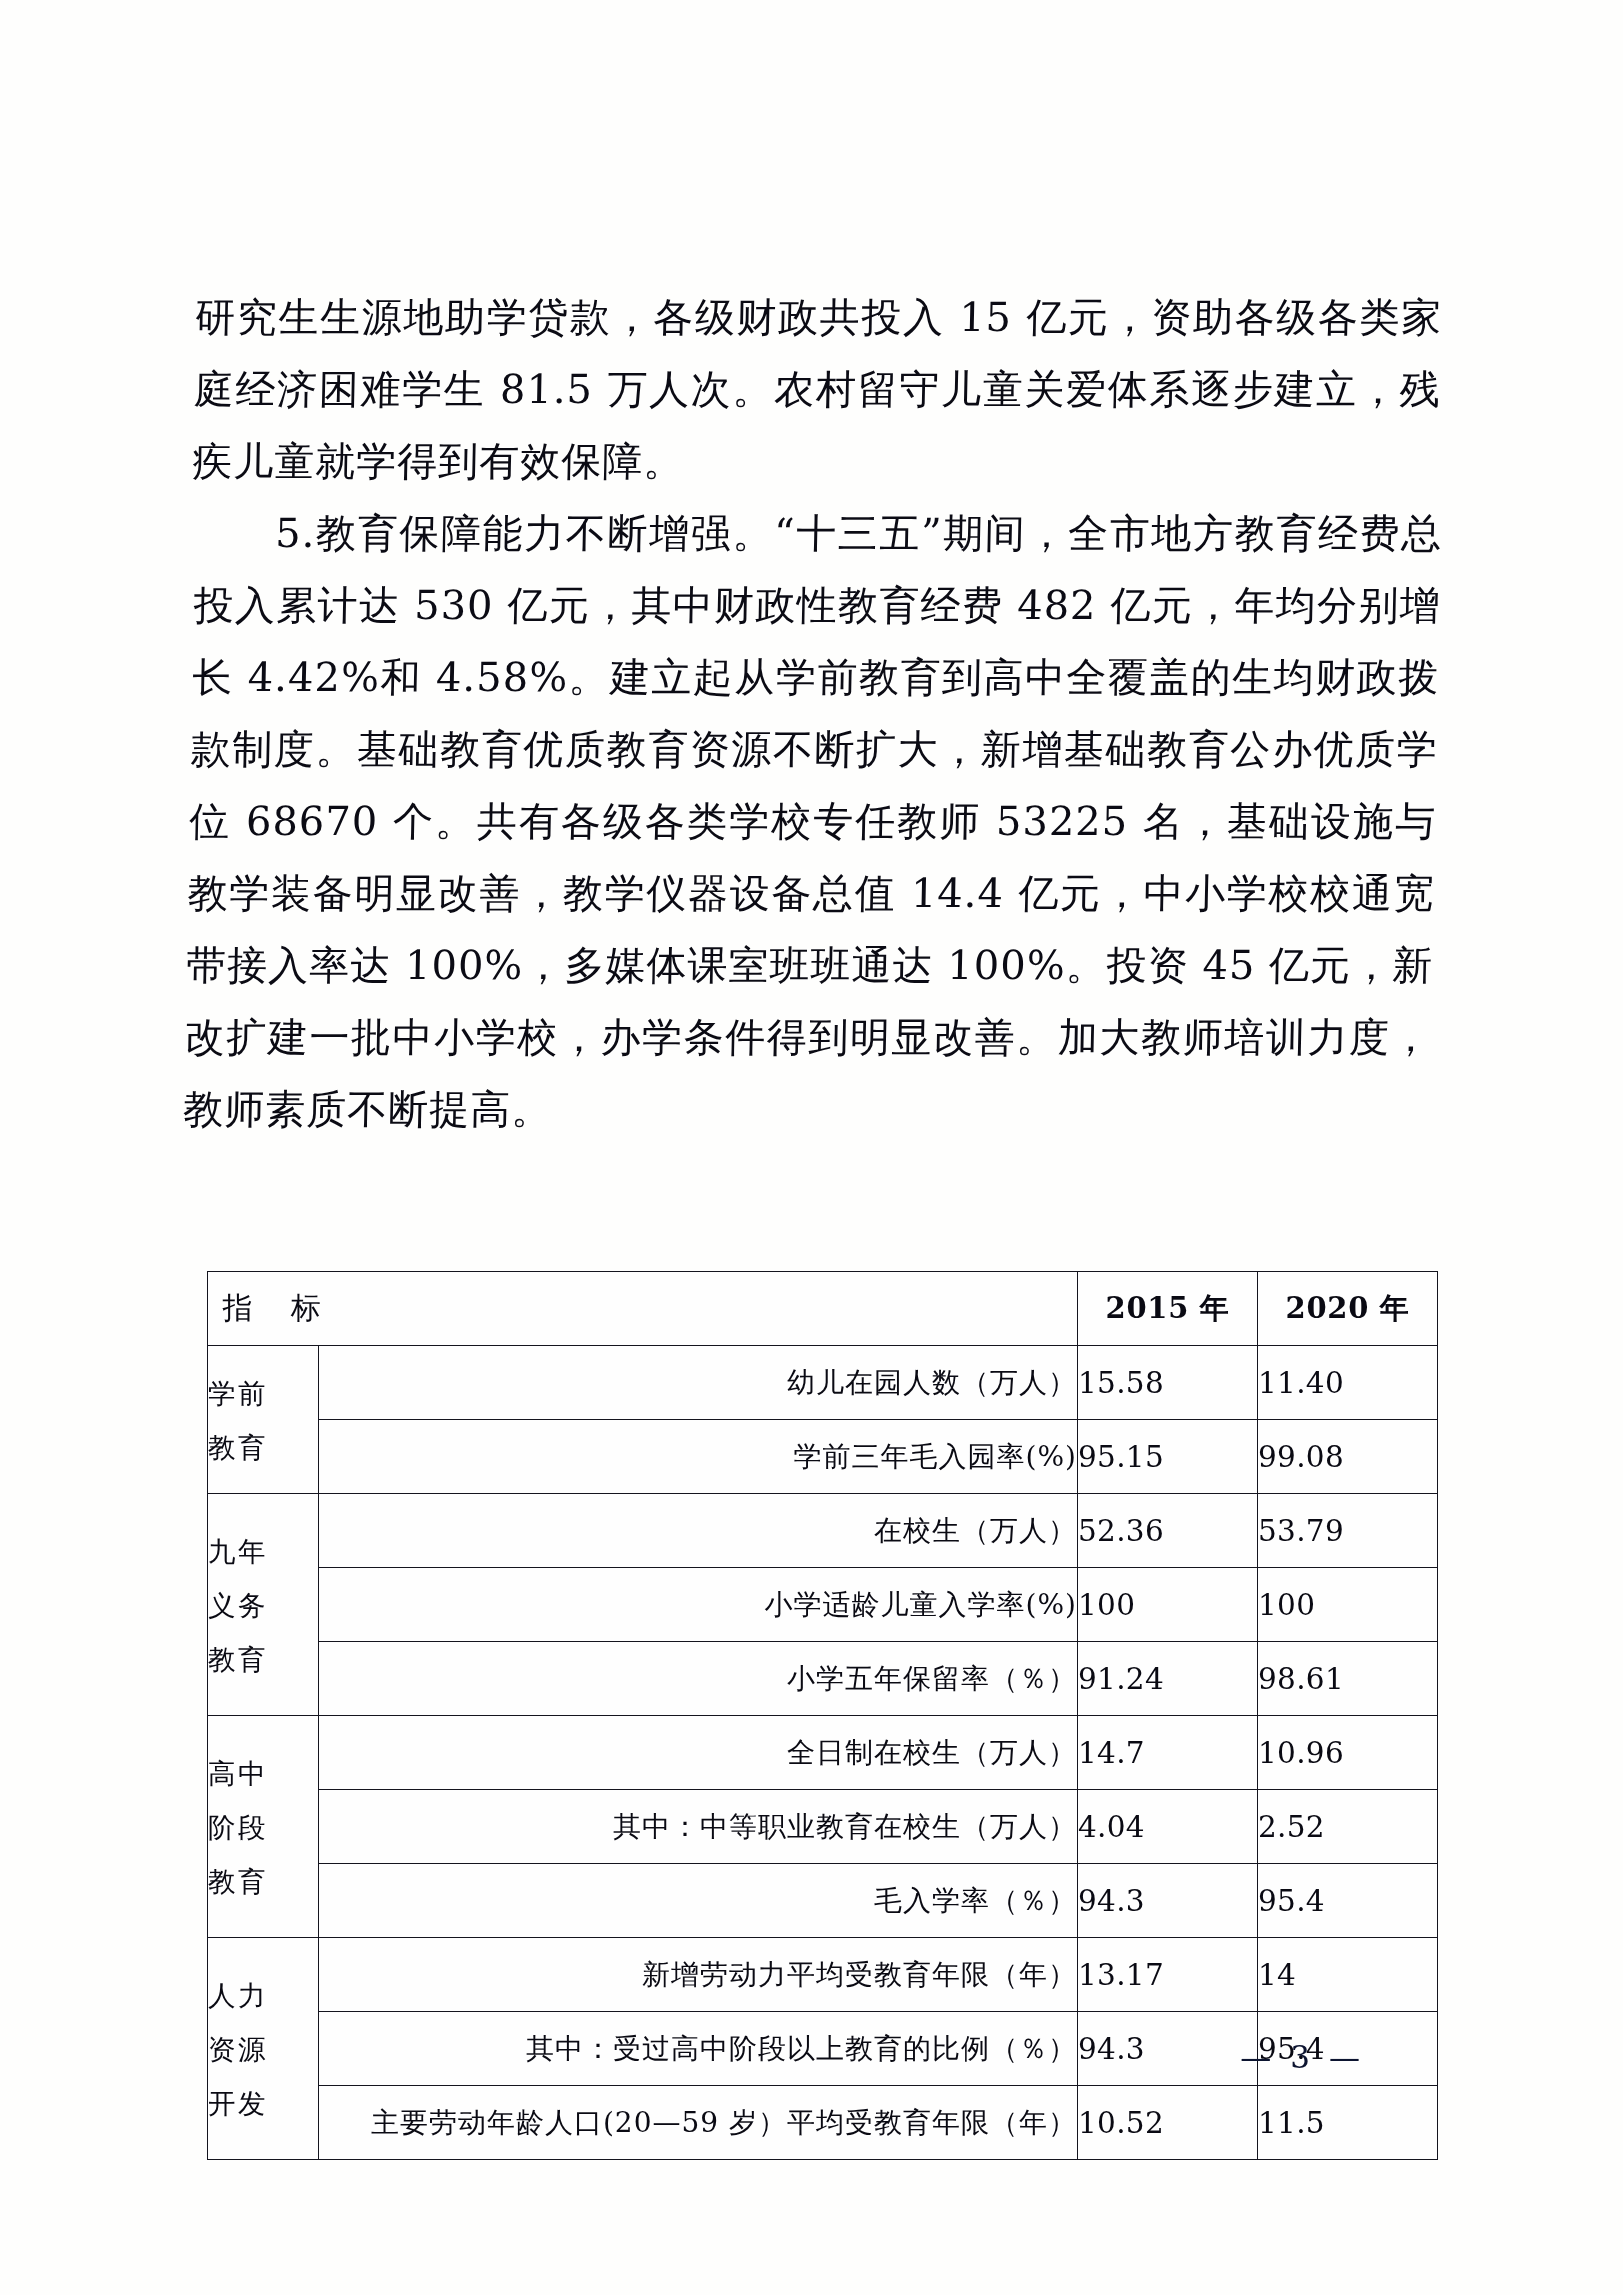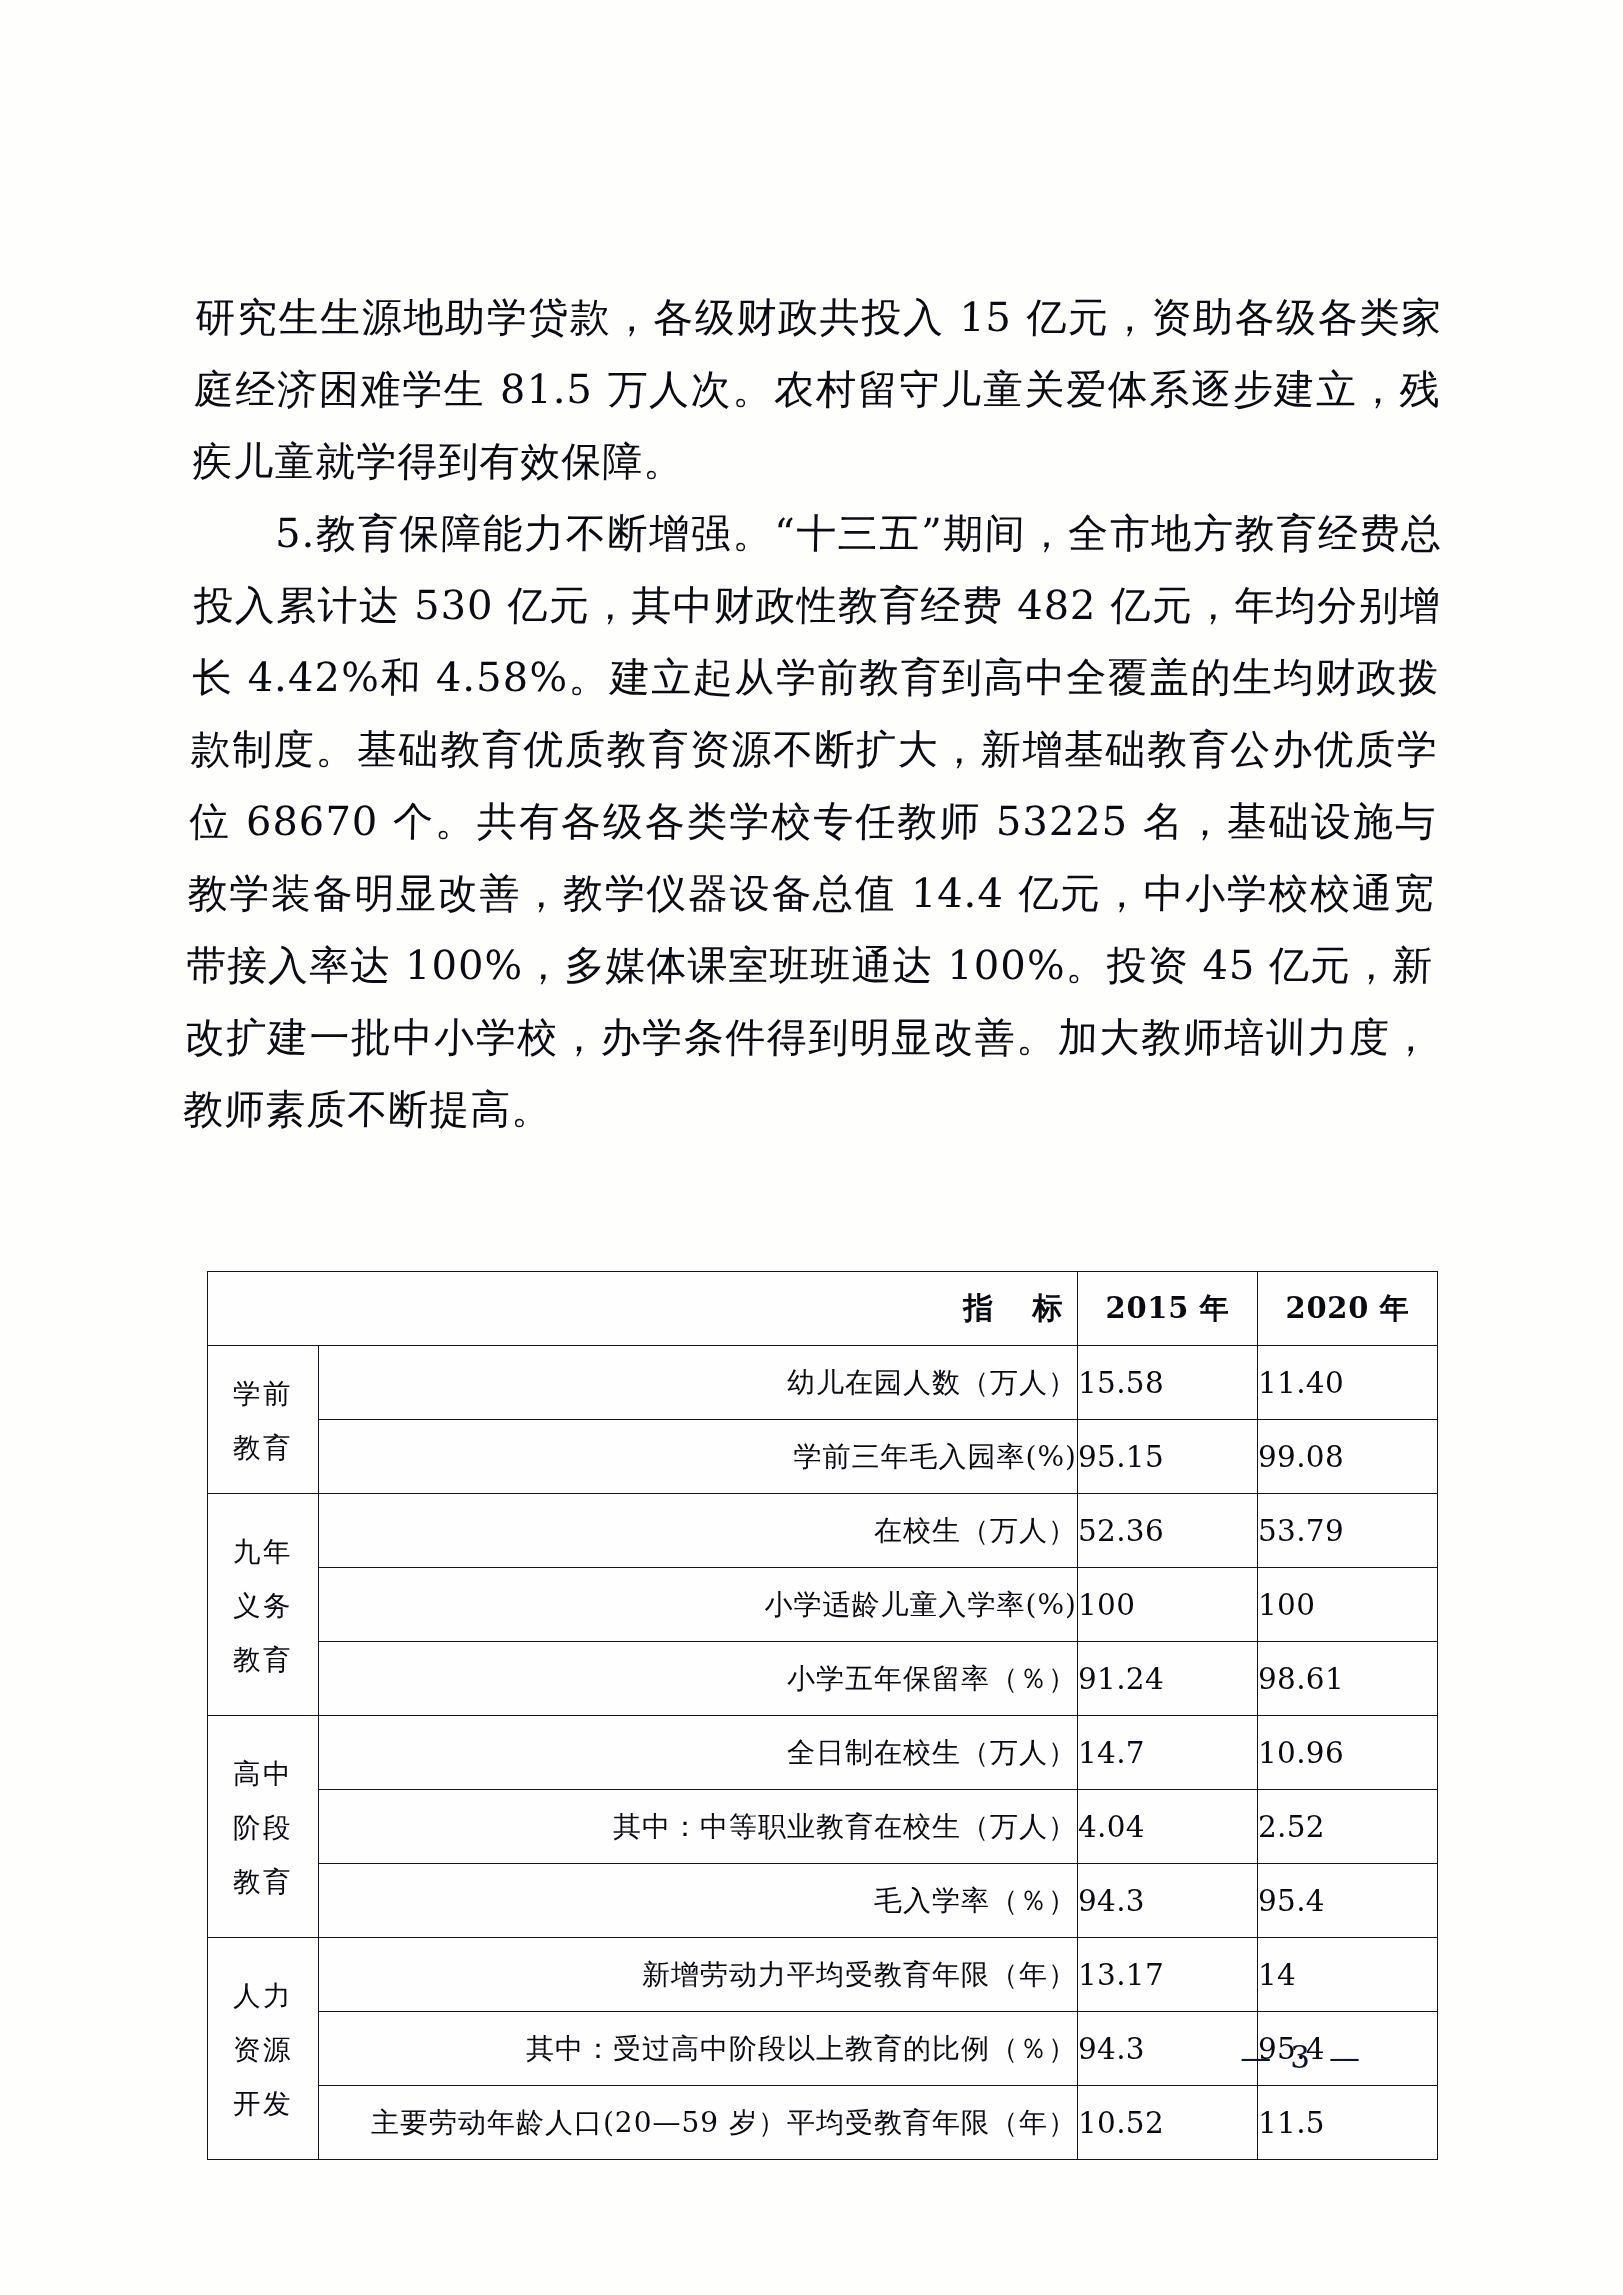--- a/index.html
+++ b/index.html
@@ -83,38 +83,38 @@
 
   table.main td, table.main th {
     border: 1.3px solid #14141e;
     padding: 0;
     vertical-align: middle;
     background: #fefefe;
   }
 
   th.head-ind {
     height: 73px;
-    text-align: right;
-    font-weight: 700;
+    text-align: left;
+    font-weight: 400;
     font-size: 30px;
     letter-spacing: 14.4px;
     text-indent: 14.4px;
     color: #0a0a13;
   }
   th.head-year {
     height: 73px;
     text-align: center;
     font-weight: 700;
     font-size: 29px;
     letter-spacing: 0.7px;
     color: #0a0a13;
   }
 
   td.cat {
-    text-align: center;
+    text-align: left;
     font-size: 27.5px;
     line-height: 54px;
     letter-spacing: 2.6px;
     color: #0a0a13;
     padding: 0 3.9px;
   }
   td.cat .catline { display: block; white-space: nowrap; }
 
   td.ind {
     height: 73px;

